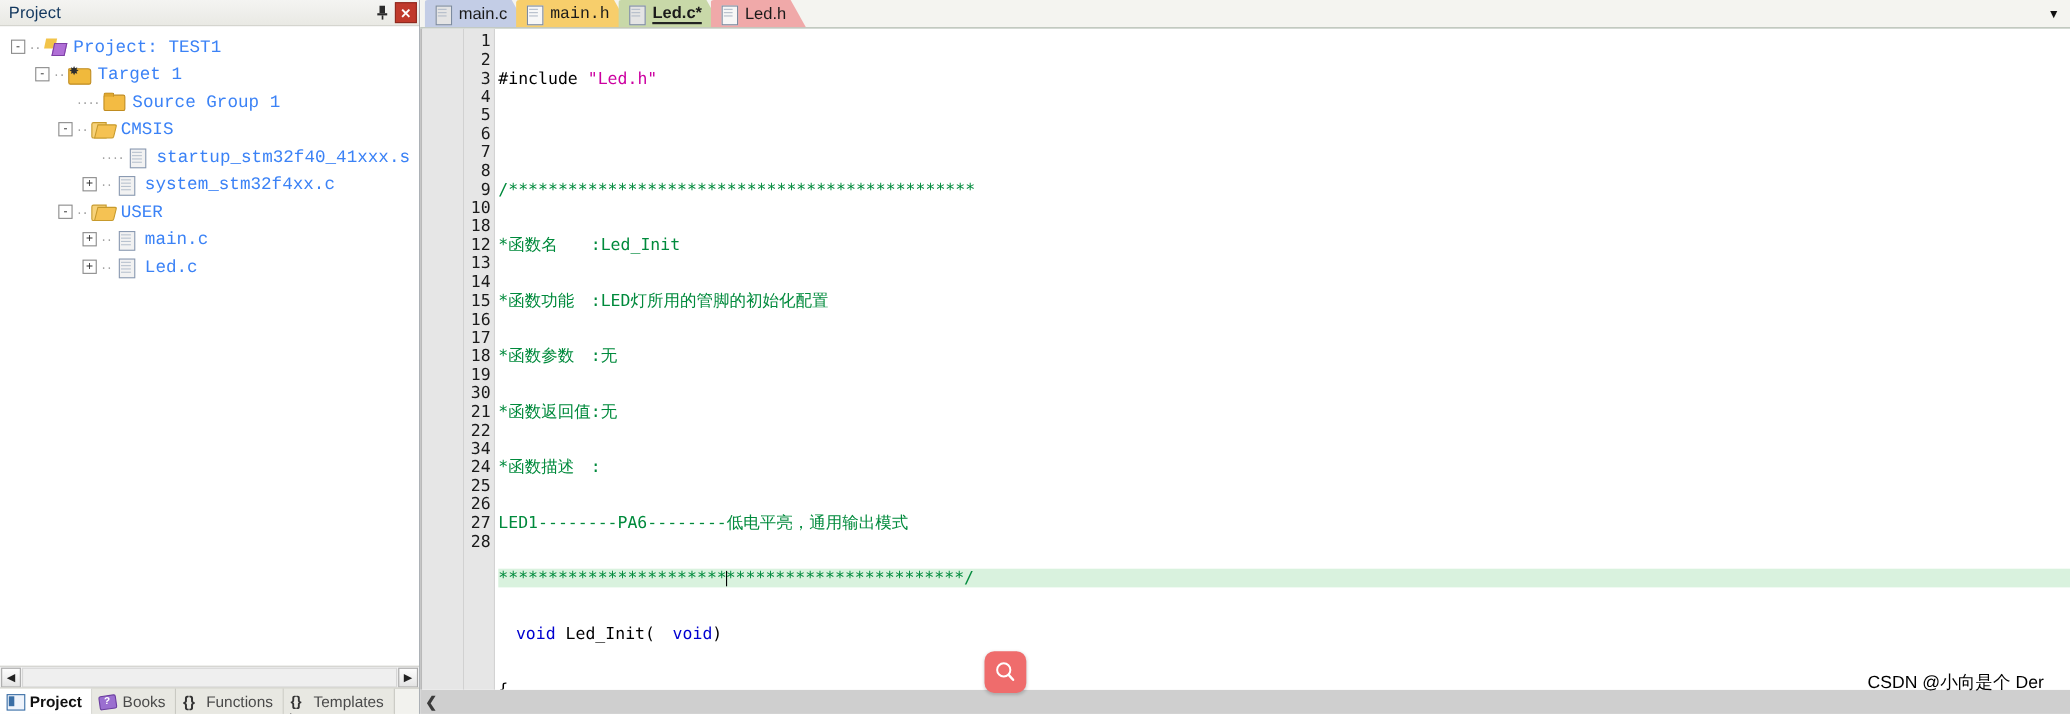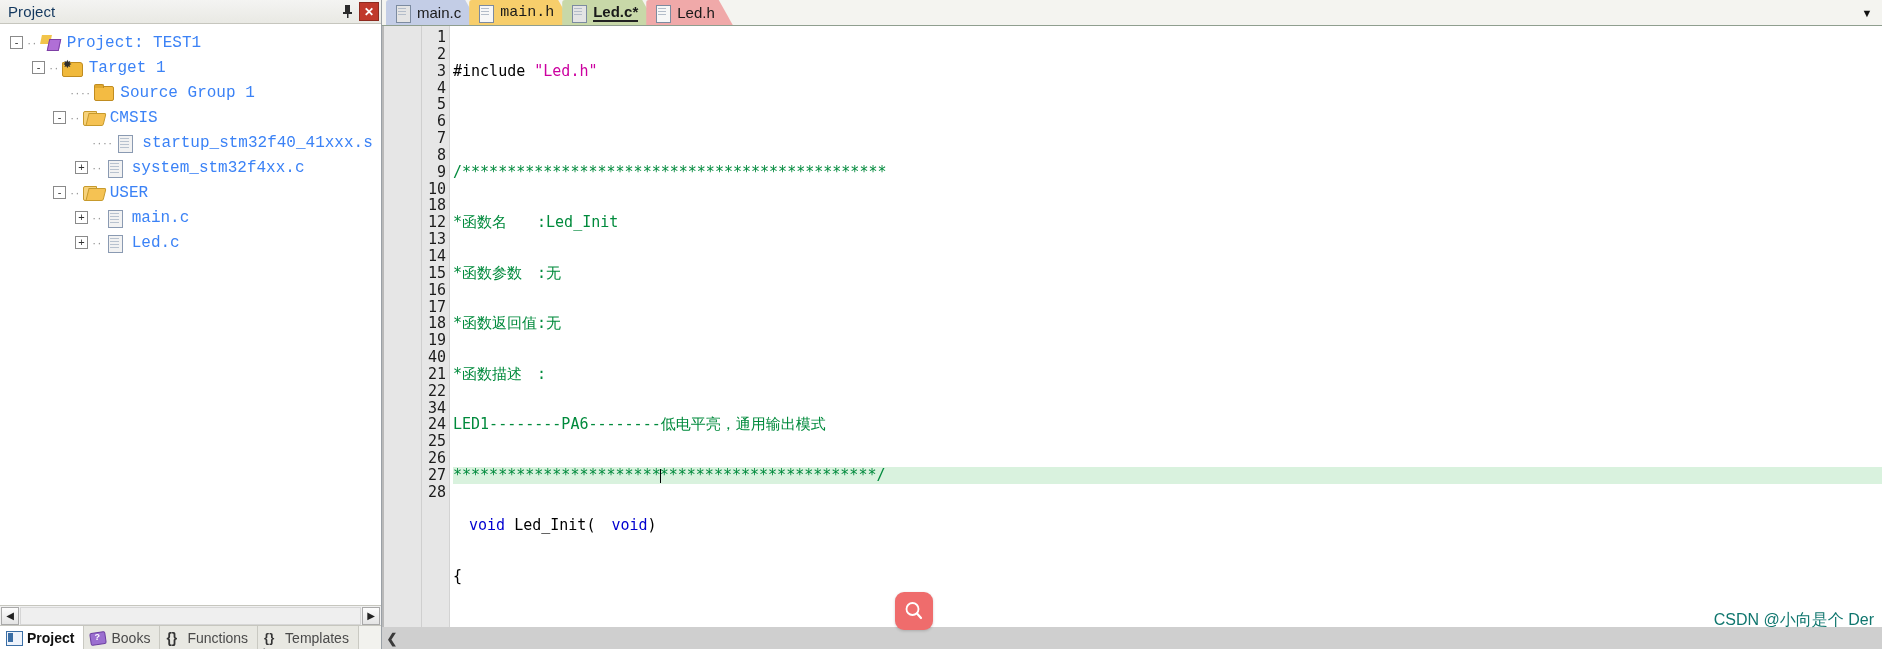--- a/index.html
+++ b/index.html
@@ -411,24 +411,24 @@
     border-radius: 9px;
     background: #ef6c6c;
     display: flex; align-items: center; justify-content: center;
     cursor: pointer;
     z-index: 40;
     box-shadow: 0 1px 3px rgba(0,0,0,.18);
   }
 
   .watermark {
     position: absolute;
-    right: 8px;
+    right: 24px;
     bottom: 18px;
     font-size: 16px;
-    color: #0f766e;
+    color: #000000;
     z-index: 30;
     white-space: nowrap;
     pointer-events: none;
   }
 </style>
 </head>
 <body>
 
 <div id="app">
 
@@ -579,37 +579,38 @@
           <div>10</div>
           <div>18</div>
           <div>12</div>
           <div>13</div>
           <div>14</div>
           <div>15</div>
           <div>16</div>
           <div>17</div>
           <div>18</div>
           <div>19</div>
-          <div>40</div>
+          <div>30</div>
           <div>21</div>
           <div>22</div>
           <div>34</div>
           <div>24</div>
           <div>25</div>
           <div>26</div>
           <div>27</div>
           <div>28</div>
         </div>
       </div>
 
       <div class="code">
         <div class="ln"><span class="pre">#include </span><span class="str">"Led.h"</span></div>
         <div class="ln">&nbsp;</div>
         <div class="ln"><span class="com">/***********************************************</span></div>
         <div class="ln"><span class="com">*函数名　　:Led_Init</span></div>
+        <div class="ln"><span class="com">*函数功能　:LED灯所用的管脚的初始化配置</span></div>
         <div class="ln"><span class="com">*函数参数　:无</span></div>
         <div class="ln"><span class="com">*函数返回值:无</span></div>
         <div class="ln"><span class="com">*函数描述　:</span></div>
         <div class="ln"><span class="com">LED1--------PA6--------低电平亮，通用输出模式</span></div>
         <div class="ln hl"><span class="com">***********************</span><span class="caret"></span><span class="com">************************/</span></div>
         <div class="ln"><span class="kw">void</span><span class="op"> Led_Init(</span><span class="kw">void</span><span class="op">)</span></div>
         <div class="ln"><span class="op">{</span></div>
         
         
         

